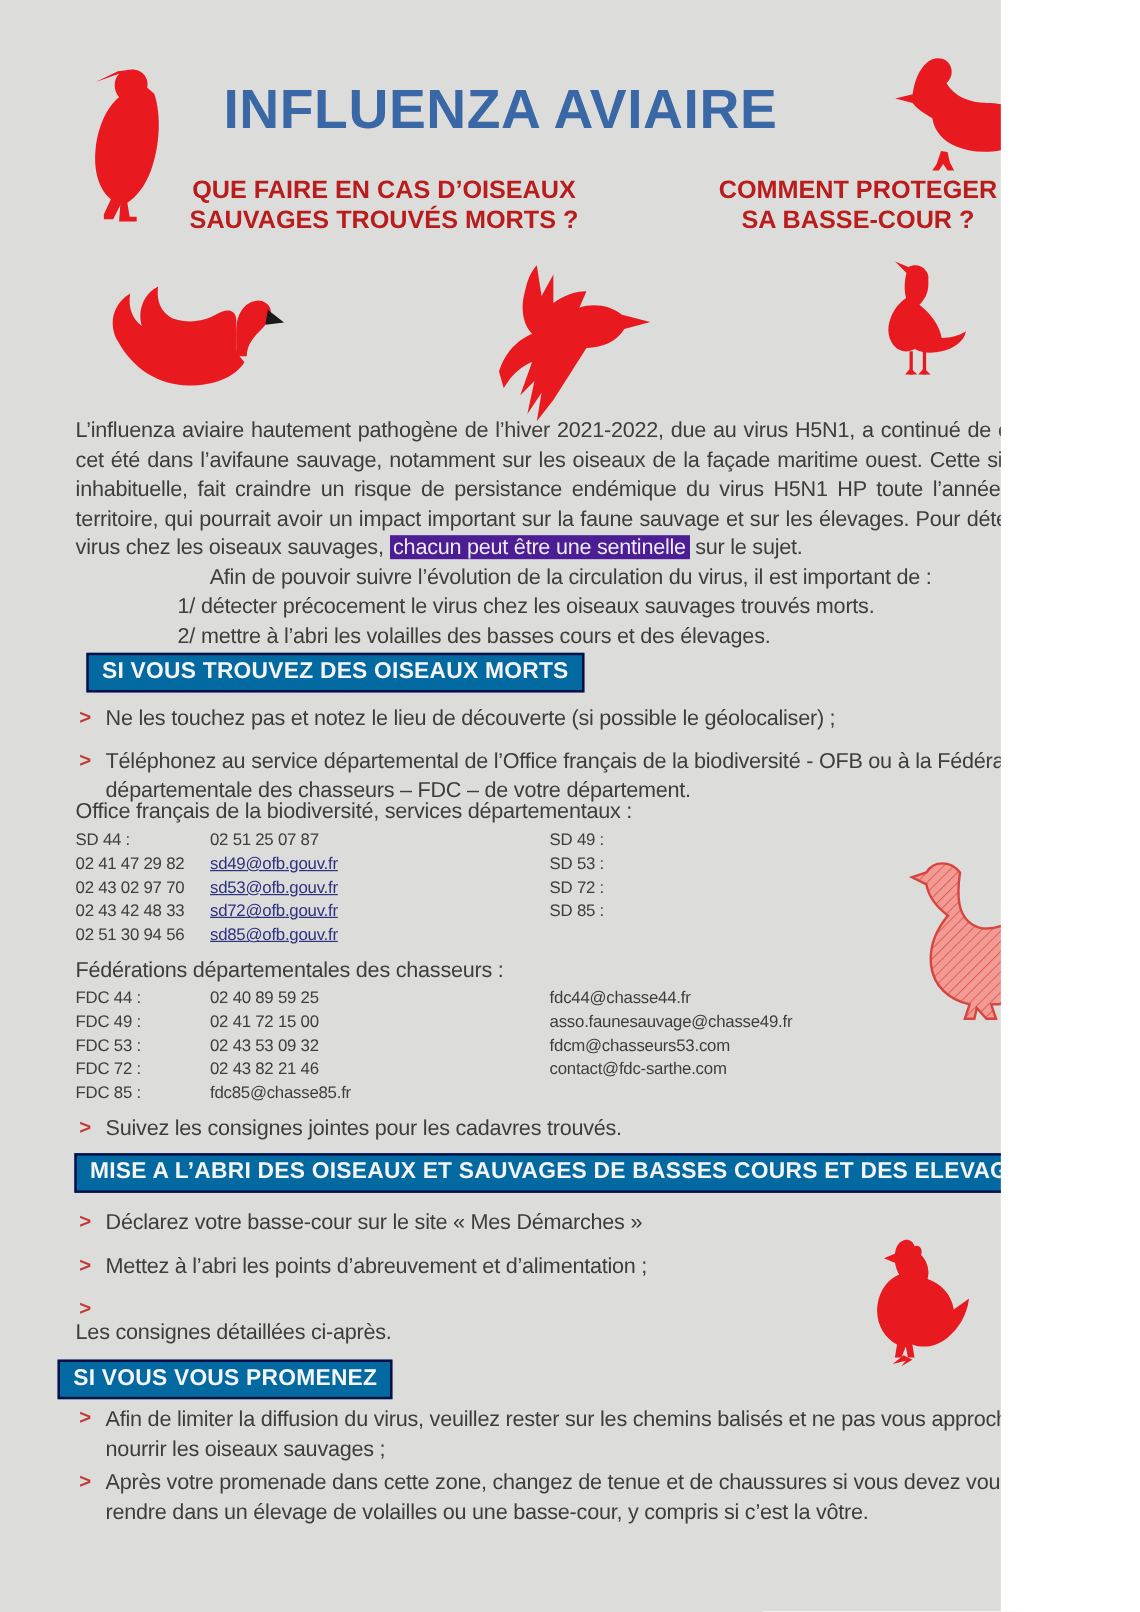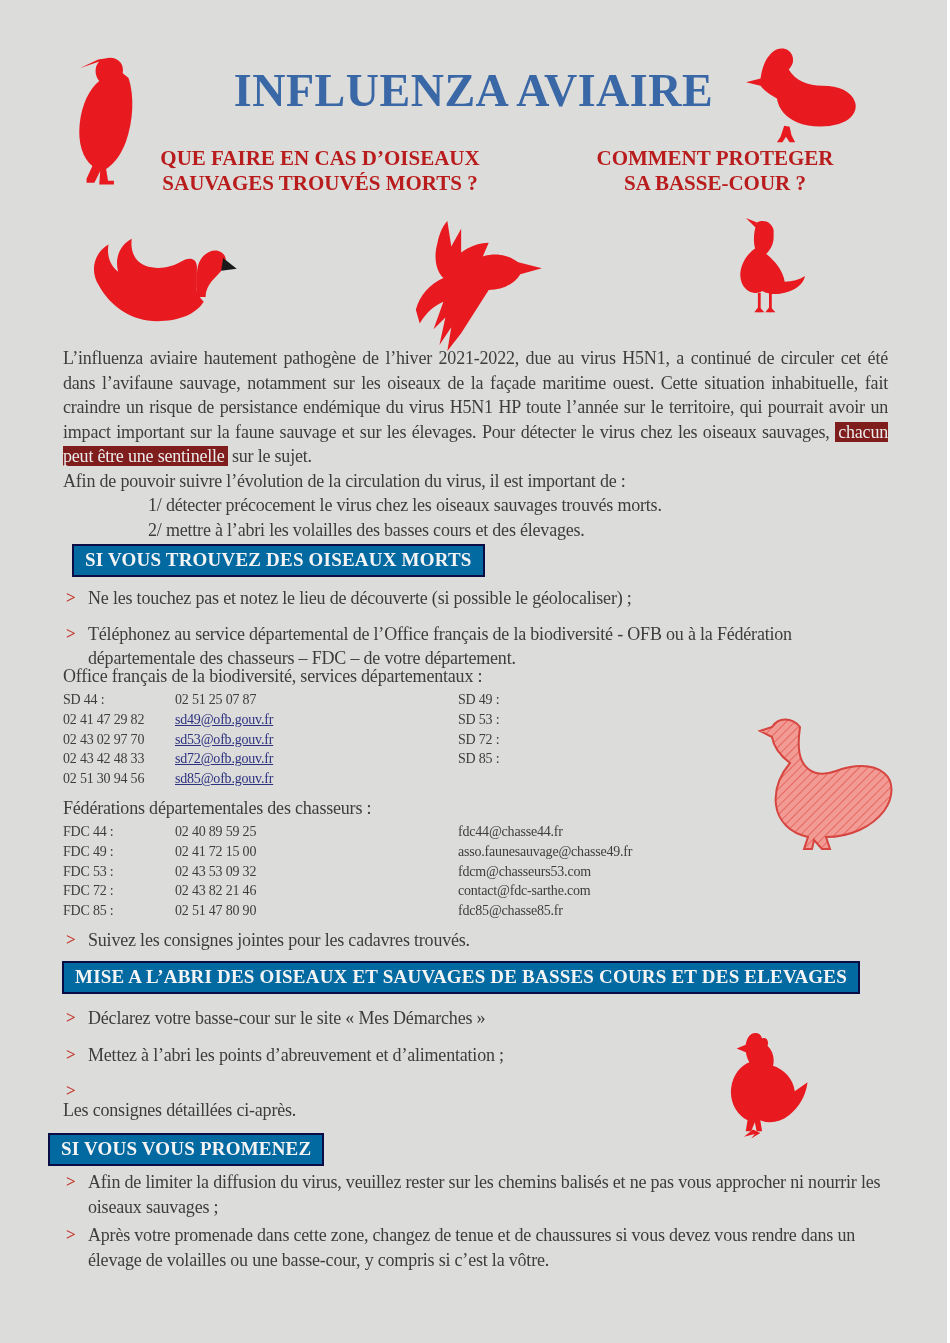--- a/index.html
+++ b/index.html
@@ -1,31 +1,31 @@
 <!DOCTYPE html>
 <html><head>
 <meta charset="utf-8">
 <style>
   html,body{margin:0;padding:0;background:#ffffff;}
   .page{
-    position:relative;width:947px;height:1343px;overflow:hidden;
+    position:relative;width:834px;height:1343px;overflow:hidden;
     background:#dcdcda;
-    font-family:Liberation Serif, serif;color:#3d3d3d;
+    font-family:Liberation Sans, sans-serif;color:#3d3d3d;
   }
   .abs{position:absolute;}
   .title{
     top:64px;left:0;width:100%;text-align:center;
     font-size:46px;font-weight:bold;color:#3a67a5;letter-spacing:.5px;
   }
   .subtitle{
     font-size:21px;font-weight:bold;color:#b91c1c;line-height:25px;text-align:center;
   }
   .body-text{font-size:18px;line-height:24.5px;letter-spacing:-.2px;}
   .justify{text-align:justify;}
-  .hl{background:#7f1d1d;color:#ececec;padding:0 3px;}
+  .hl{background:#4c1d95;color:#ececec;padding:0 3px;}
   .indent{margin-left:85px;}
   .sec-header{
     display:inline-block;background:#0369a1;color:#f4f4f4;
     font-weight:bold;font-size:19px;line-height:22px;
     padding:3px 11px 4px;border:2px solid #0a0d45;
     white-space:nowrap;letter-spacing:.2px;
   }
   .bullet{display:flex;gap:9px;}
   .mb11{margin-bottom:11px;}
   .mb12{margin-bottom:12px;}
@@ -82,21 +82,21 @@
       <path fill="#e8191f" d="M28 6 C36 2 44 6 46 14 L46 22 C46 30 42 36 38 40 C48 48 56 58 58 70 C66 70 74 68 80 64 C78 74 68 80 58 82 C50 84 40 84 34 80 C26 84 20 82 16 78 C10 72 8 62 12 52 C15 44 20 38 26 34 C24 28 24 16 28 6 Z"></path>
       <path fill="#e8191f" d="M28 6 L16 1 L27 12 Z"></path>
       <rect fill="#e8191f" x="29" y="82" width="3" height="21"></rect>
       <rect fill="#e8191f" x="41" y="82" width="3" height="21"></rect>
       <path fill="#e8191f" d="M25 103 L36 103 L30 97 Z M37 103 L48 103 L42 97 Z"></path>
     </svg>
   </div>
 
   <div class="abs body-text justify" style="top:346px;left:63px;width:825px;">
     <span>L’influenza aviaire hautement pathogène de l’hiver 2021-2022, due au virus H5N1, a continué de circuler cet été dans l’avifaune sauvage, notamment sur les oiseaux de la façade maritime ouest. Cette situation inhabituelle, fait craindre un risque de persistance endémique du virus H5N1 HP toute l’année sur le territoire, qui pourrait avoir un impact important sur la faune sauvage et sur les élevages. Pour détecter le virus chez les oiseaux sauvages, </span><span class="hl">chacun peut être une sentinelle</span><span> sur le sujet.</span>
-    <div style="text-align:left;">Afin de pouvoir suivre l’évolution de la circulation du virus, il est important de :</div>
+    <div style="text-align:center;">Afin de pouvoir suivre l’évolution de la circulation du virus, il est important de :</div>
     <div class="indent" style="text-align:left;">1/ détecter précocement le virus chez les oiseaux sauvages trouvés morts.</div>
     <div class="indent" style="text-align:left;">2/ mettre à l’abri les volailles des basses cours et des élevages.</div>
   </div>
 
   <div class="abs" style="top:544px;left:72px;">
     <span class="sec-header">SI VOUS TROUVEZ DES OISEAUX MORTS</span>
   </div>
 
   <div class="abs body-text" style="top:586px;left:66px;width:822px;">
     <div class="bullet mb11">
@@ -150,21 +150,20 @@
       <span>FDC 49 :</span>
         <span>02 41 72 15 00</span>
         <span class="plain-email">asso.faunesauvage@chasse49.fr</span>
       <span>FDC 53 :</span>
         <span>02 43 53 09 32</span>
         <span class="plain-email">fdcm@chasseurs53.com</span>
       <span>FDC 72 :</span>
         <span>02 43 82 21 46</span>
         <span class="plain-email">contact@fdc-sarthe.com</span>
       <span>FDC 85 :</span>
-        <span>02 51 47 80 90</span>
         <span class="plain-email">fdc85@chasse85.fr</span>
     </div>
   </div>
 
   <div class="abs body-text" style="top:928px;left:66px;width:822px;">
     <div class="bullet">
       <span class="mark">&gt;</span>
       <span>Suivez les consignes jointes pour les cadavres trouvés.</span>
     </div>
   </div>

